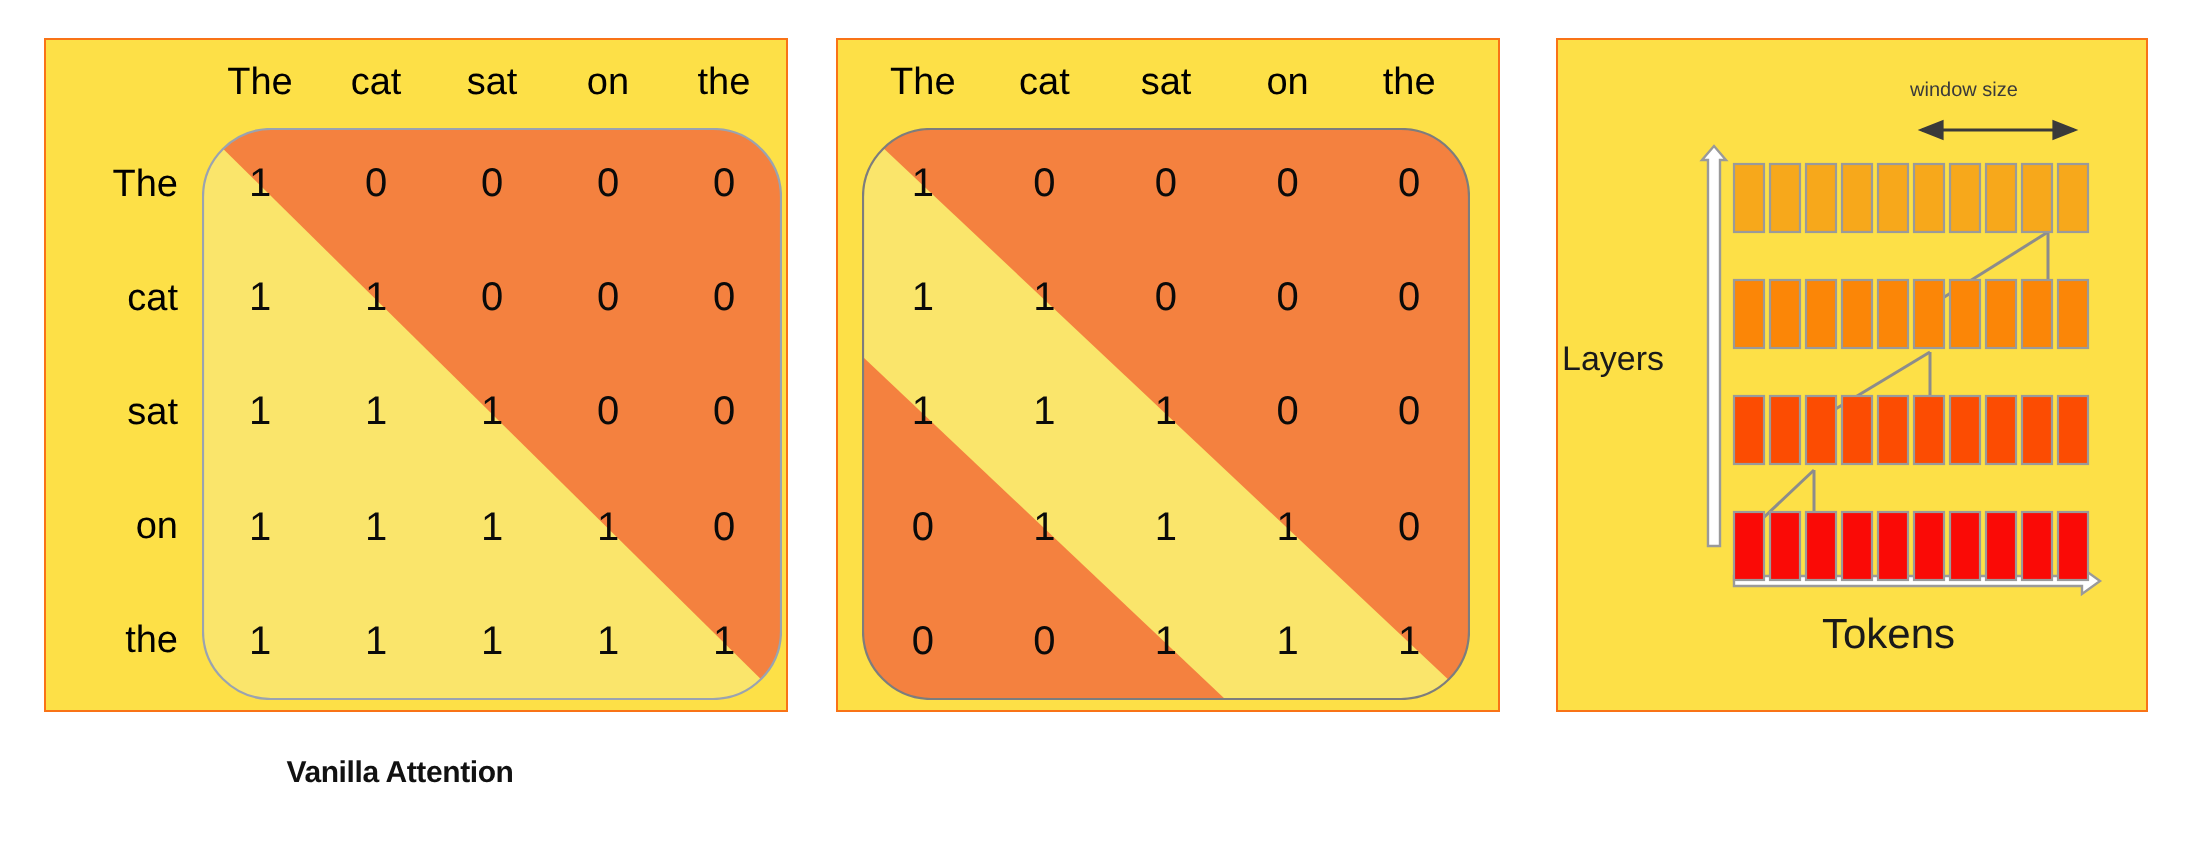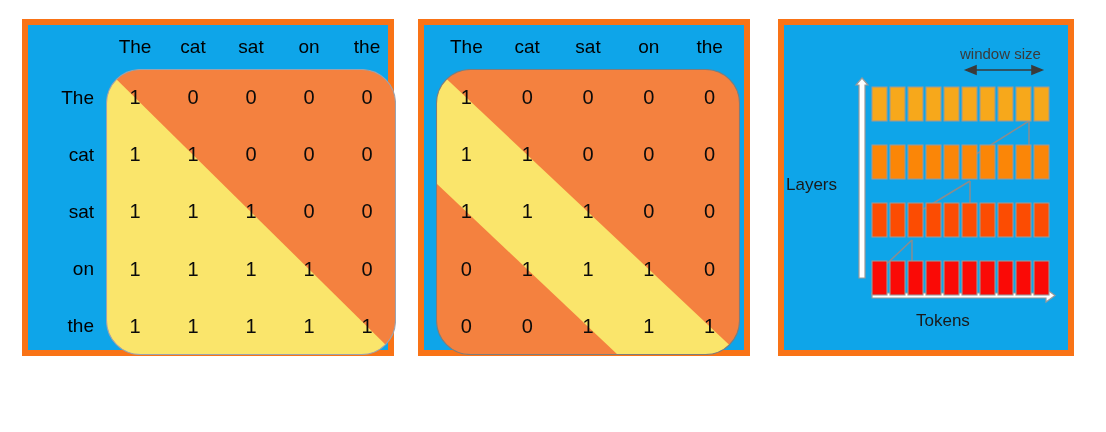--- a/index.html
+++ b/index.html
@@ -26,22 +26,22 @@
 
   
   .panel {
     position: relative;
     height: 432px;
     box-sizing: border-box;
   }
   .panel-plot {
     position: relative;
     box-sizing: border-box;
-    border: 6px solid #f97316;
-    background: #0ea5e9;
+    border: 1px solid #f97316;
+    background: #fde047;
   }
   .panel-caption {
     text-align: center;
     font-weight: bold;
     font-size: 15px;
     letter-spacing: -0.2px;
     color: #111111;
     font-family: "Liberation Sans", sans-serif;
   }
 
@@ -140,23 +140,23 @@
     height: 337px;
   }
   .ctx-svg { display: block; }
   .ctx-label {
     position: absolute;
     font-size: 17px;
     color: #1a1a1a;
     font-family: "Liberation Sans", sans-serif;
     white-space: nowrap;
   }
-  .ctx-label-window { font-size: 15px; color: #3a3a3a; }
+  .ctx-label-window { font-size: 10px; color: #3a3a3a; }
   .ctx-label-layers { font-size: 17px; }
-  .ctx-label-tokens { font-size: 17px; }
+  .ctx-label-tokens { font-size: 21px; }
 </style>
 </head>
 <body>
 
 <div class="figure">
 
   <div class="panel matrix-panel-1">
 
     <div class="panel-plot matrix-plot-1">
 
@@ -217,20 +217,21 @@
 
           <div class="mask-cell">1</div>
           <div class="mask-cell">1</div>
           <div class="mask-cell">1</div>
           <div class="mask-cell">1</div>
           <div class="mask-cell">1</div>
         </div>
       </div>
     </div>
 
+    <div class="panel-caption cap-1">Vanilla Attention</div>
   </div>
 
   <div class="panel matrix-panel-2">
 
     <div class="panel-plot matrix-plot-2">
 
       <div class="col-headers" style="left:12px; top:4px; width:304px; height:36px;">
         <div class="col-header" style="width:60.8px;">The</div>
         <div class="col-header" style="width:60.8px;">cat</div>
         <div class="col-header" style="width:60.8px;">sat</div>

